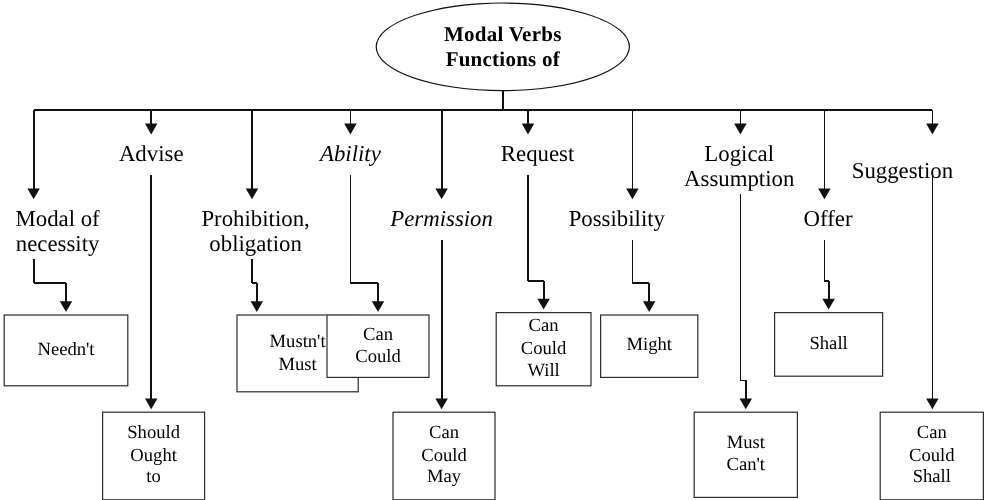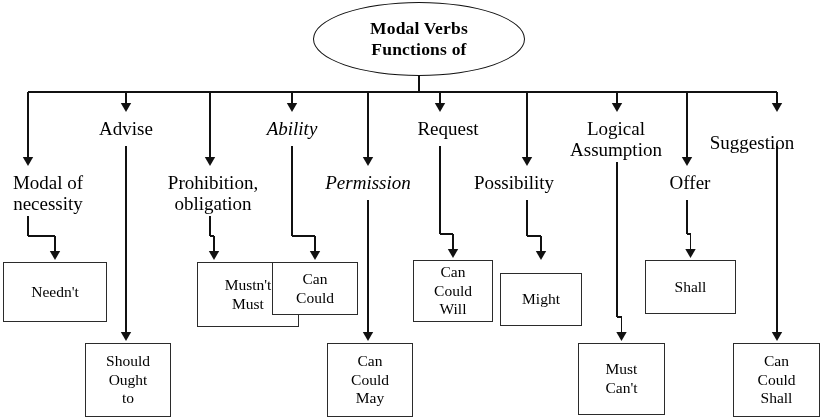--- a/index.html
+++ b/index.html
@@ -157,21 +157,21 @@
 Could</div>
       <div class="node-label" style="left: 368px; top: 172px; font-style: italic;">Permission</div>
       <div class="modal-box" style="left: 327px; top: 343px; width: 86px; height: 74px;">Can
 Could
 May</div>
       <div class="node-label" style="left: 448px; top: 118px;">Request</div>
       <div class="modal-box" style="left: 413px; top: 260px; width: 80px; height: 62px;">Can
 Could
 Will</div>
       <div class="node-label" style="left: 514px; top: 172px;">Possibility</div>
-      <div class="modal-box" style="left: 500px; top: 262px; width: 82px; height: 53px; margin-top: 11px;">Might</div>
+      <div class="modal-box" style="left: 500px; top: 262px; width: 82px; height: 53px;">Might</div>
       <div class="node-label" style="left: 616px; top: 118px;">Logical
 Assumption</div>
       <div class="modal-box" style="left: 578px; top: 343px; width: 87px; height: 72px;">Must
 Can't</div>
       <div class="node-label" style="left: 690px; top: 172px;">Offer</div>
       <div class="modal-box" style="left: 645px; top: 260px; width: 91px; height: 54px;">Shall</div>
       <div class="node-label" style="left: 752px; top: 132px;">Suggestion</div>
       <div class="modal-box" style="left: 733px; top: 343px; width: 87px; height: 74px;">Can
 Could
 Shall</div>

